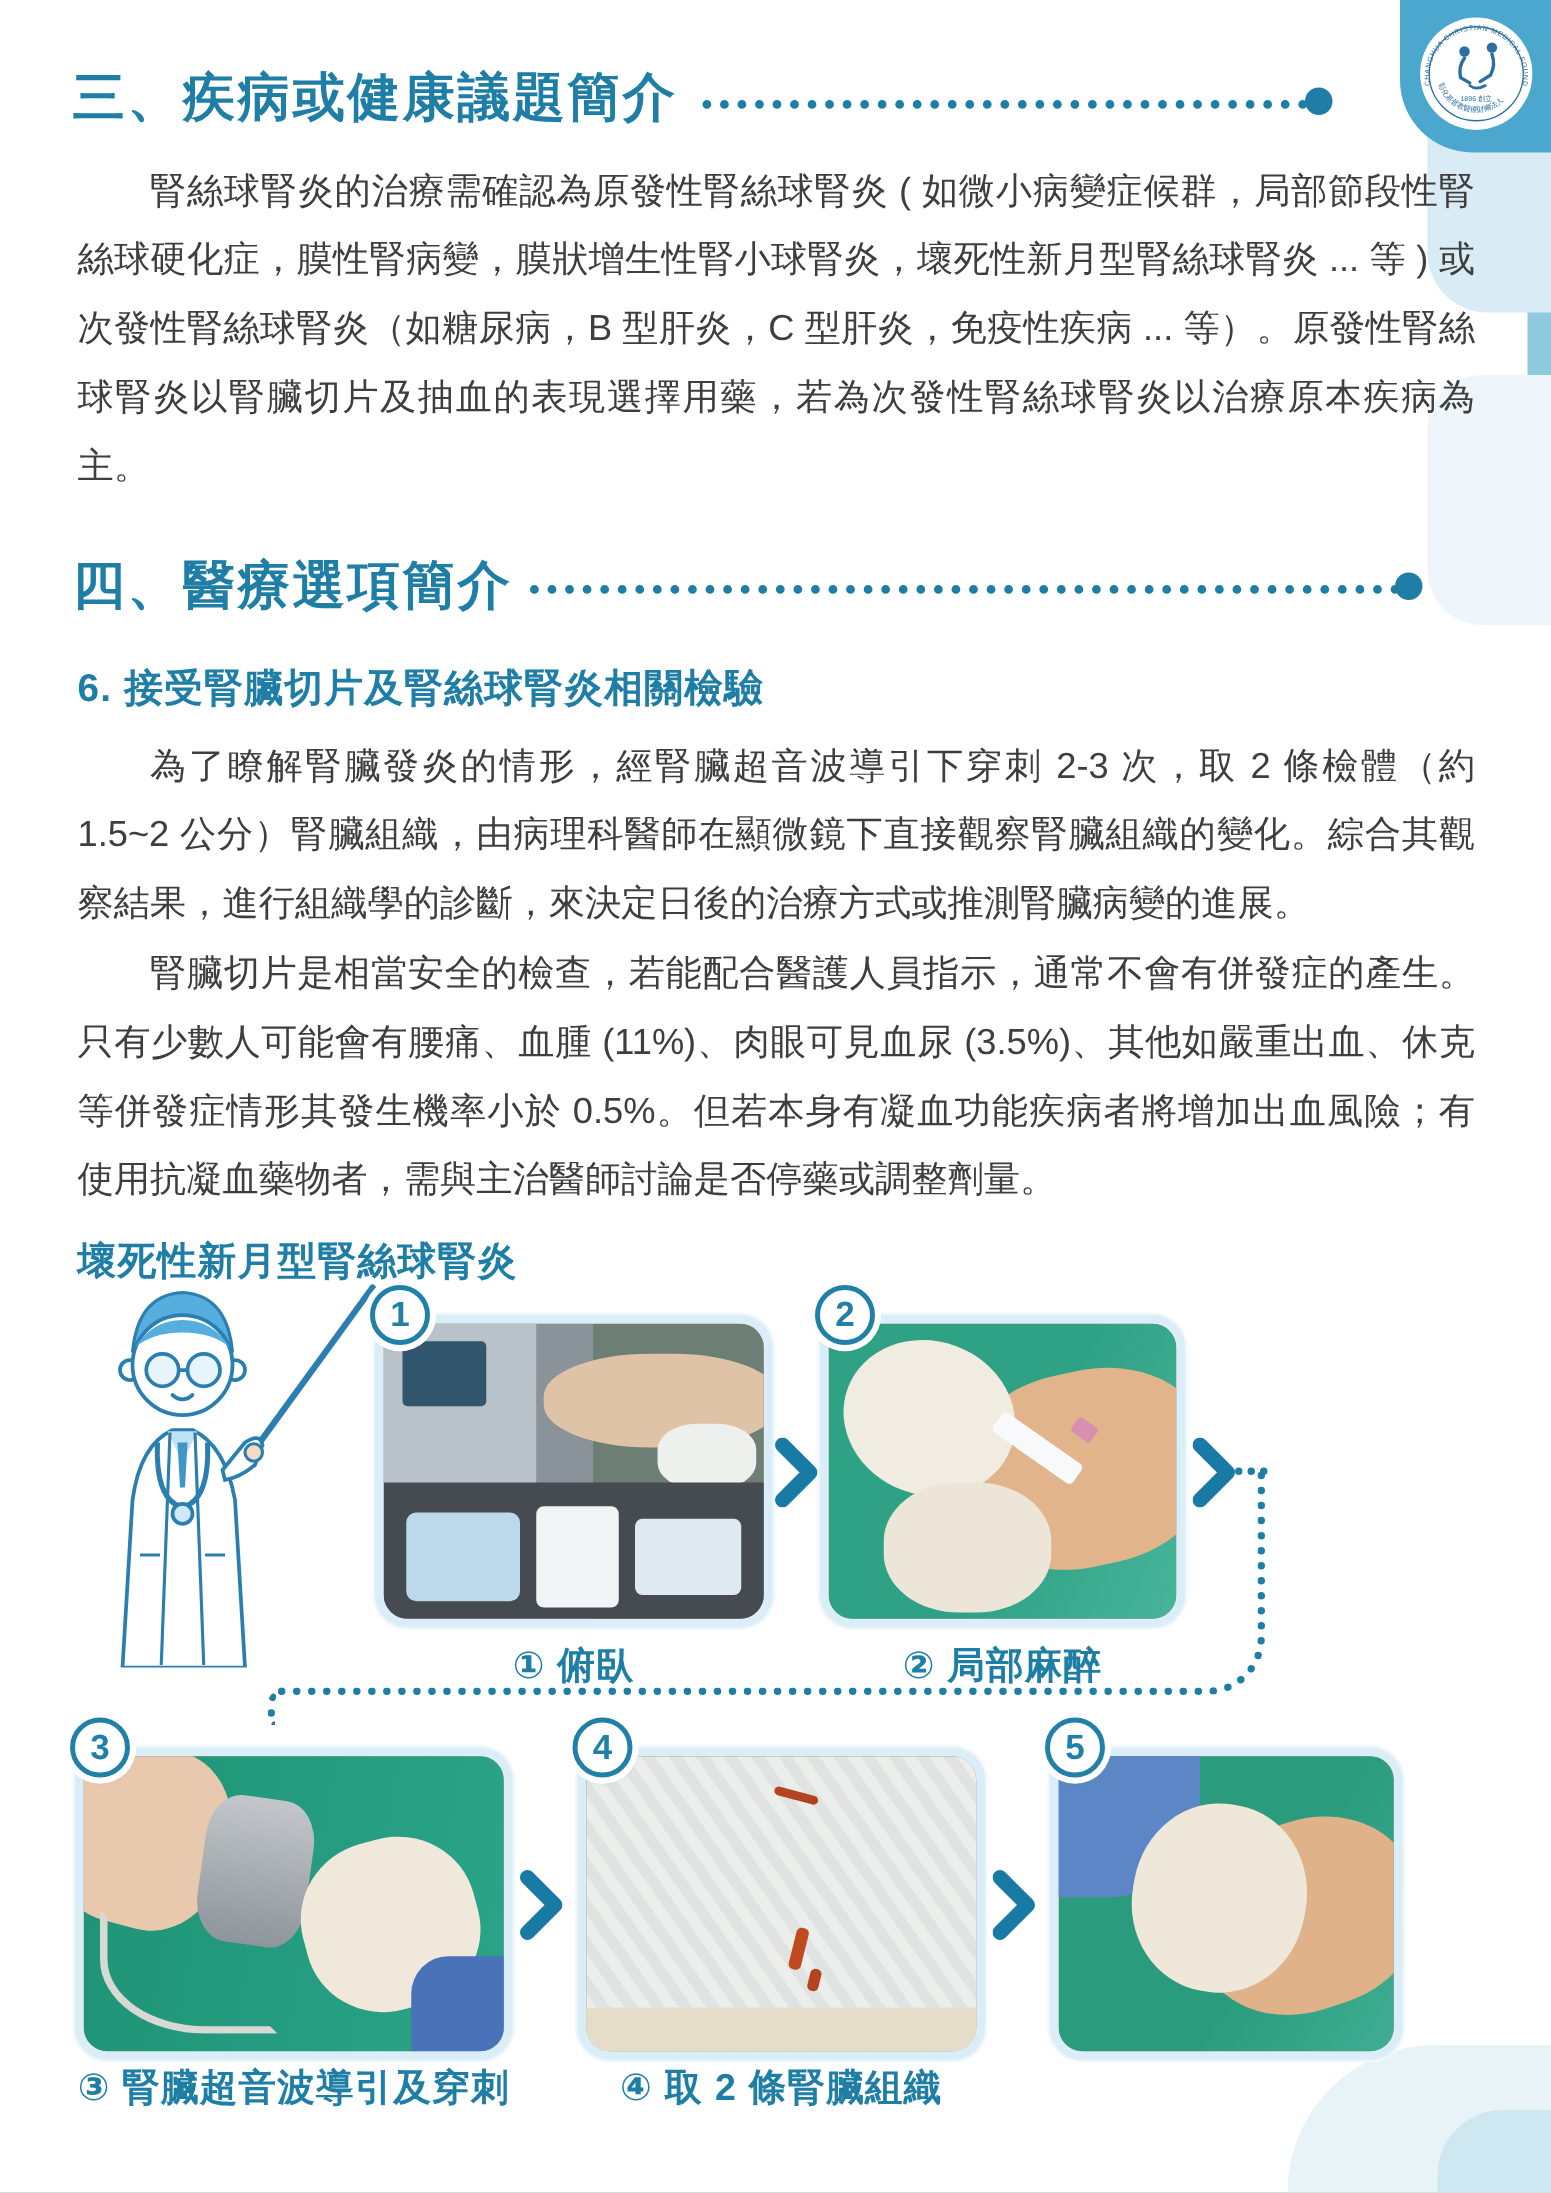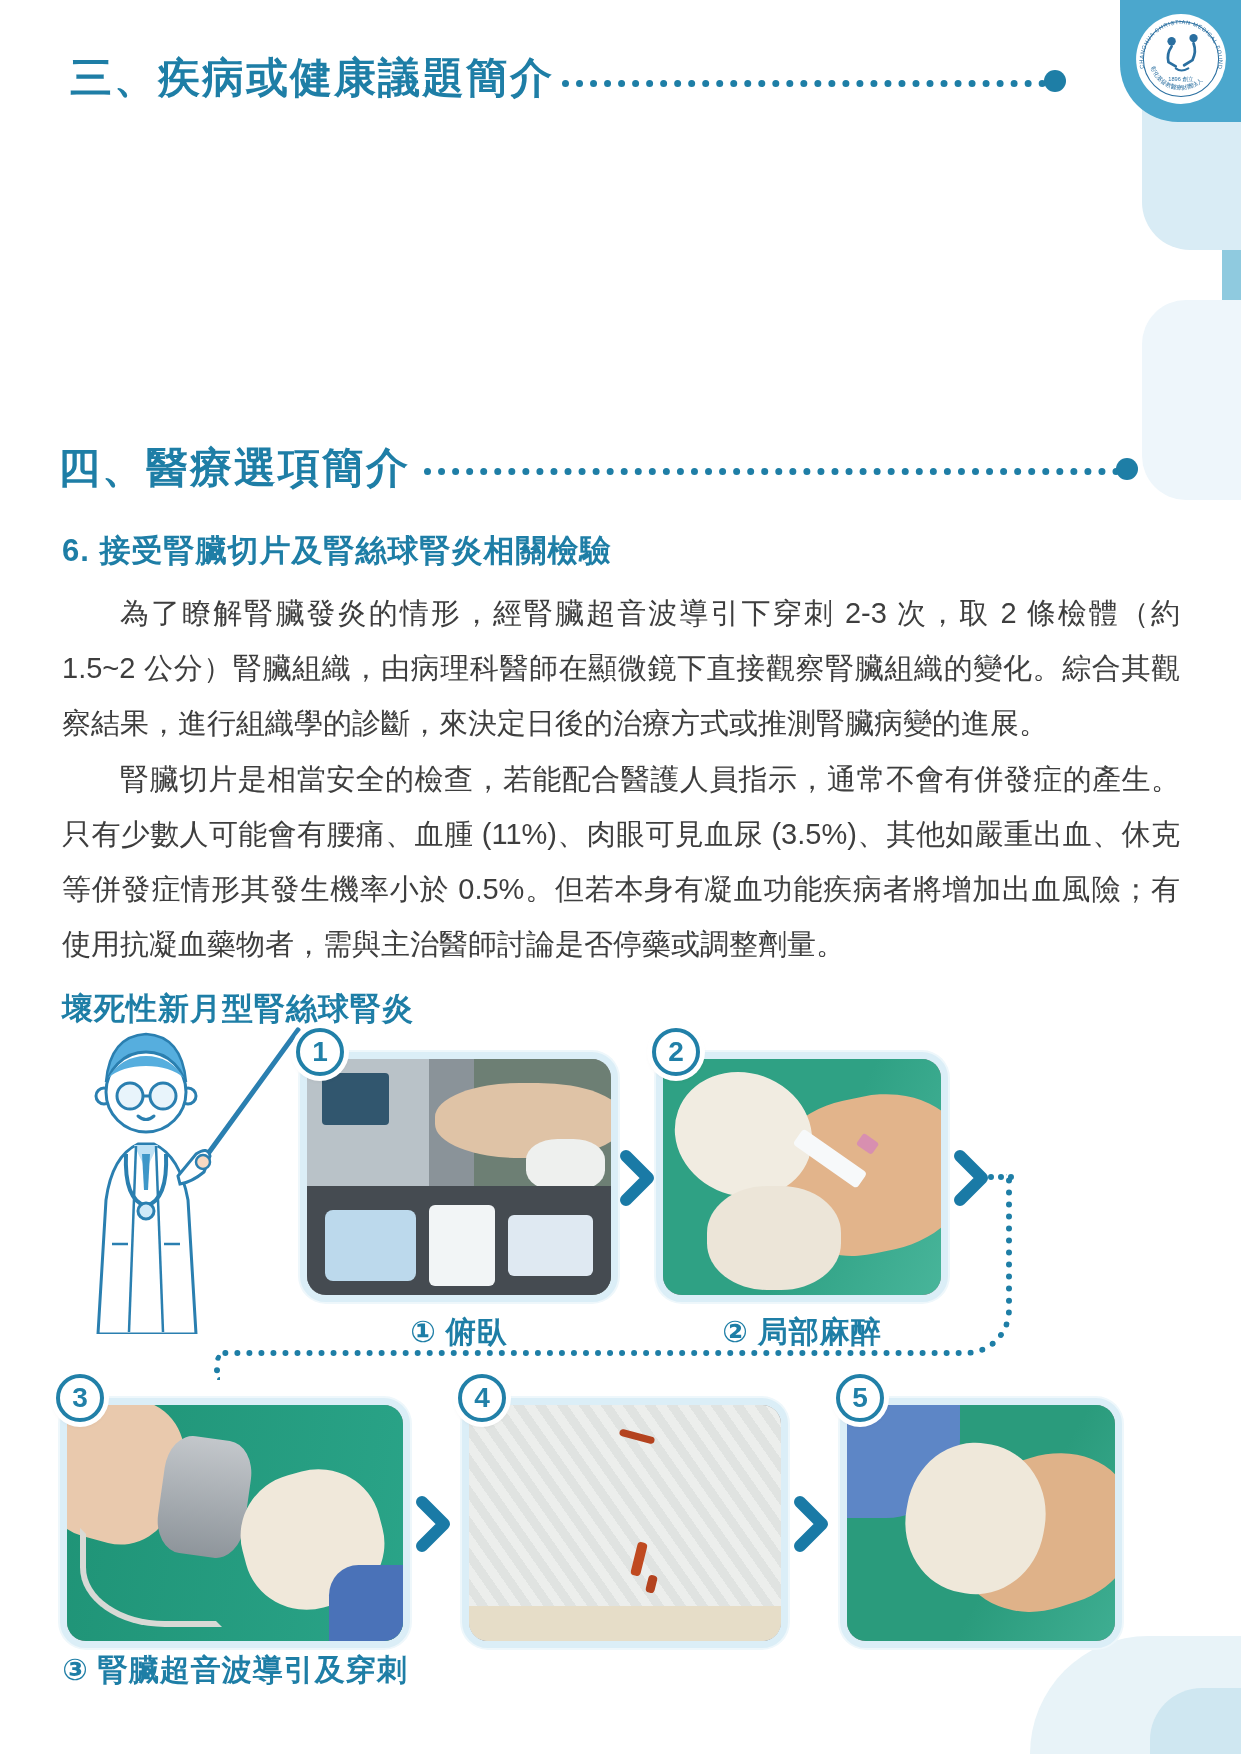--- a/index.html
+++ b/index.html
@@ -16,21 +16,21 @@
   .deco{position:absolute;z-index:0;}
   .deco-strip{left:1222px;top:0;width:19px;height:368px;background:#8fcadf;border-bottom-left-radius:14px;}
   .deco-pale-top{left:1142px;top:0;width:99px;height:250px;background:#d9ecf5;border-bottom-left-radius:48px;}
   .deco-logo-block{left:1120px;top:0;width:121px;height:122px;background:var(--logo-blue);border-bottom-left-radius:58px;z-index:2;}
   .deco-pale-mid{left:1142px;top:300px;width:99px;height:200px;background:#eef6fb;border-top-left-radius:44px;border-bottom-left-radius:44px;}
   .deco-pale-bottom{left:1030px;top:1636px;width:211px;height:118px;background:#e8f3f8;border-top-left-radius:130px;}
   .deco-pale-bottom2{left:1150px;top:1688px;width:91px;height:66px;background:#cfe7f1;border-top-left-radius:52px;}
 
   
   .h1{position:absolute;left:58px;color:var(--teal);font-size:42px;font-weight:800;letter-spacing:2px;z-index:2;}
-  .h1-a{top:50px;margin-left:12px;}
+  .h1-a{top:50px;}
   .h1-b{top:440px;}
   .dotline{position:absolute;height:0;border-top:7px dotted var(--teal);z-index:2;}
   .dotline-a{left:562px;top:80px;width:484px;}
   .dotline-b{left:424px;top:468px;width:696px;}
   .enddot{position:absolute;width:22px;height:22px;border-radius:50%;background:var(--teal);z-index:2;}
   .enddot-a{left:1044px;top:70px;}
   .enddot-b{left:1116px;top:458px;}
   .h3{position:absolute;left:62px;color:var(--teal);font-size:31px;font-weight:800;letter-spacing:1px;z-index:2;}
   .h3-sub{top:530px;}
   .h3-fig{top:988px;}
@@ -139,20 +139,21 @@
         <path d="M57,30 Q60,38 56,46 L48,51"></path>
         <path d="M40,54 Q45,58 52,54" stroke-width="2"></path>
       </g>
       <text x="45" y="66" font-size="5.4" fill="#2a6fa0" text-anchor="middle">1896 創立</text>
     </svg>
   </div>
 
   <div class="h1 h1-a">三、疾病或健康議題簡介</div>
   <div class="dotline dotline-a"></div>
   <div class="enddot enddot-a"></div>
+  <div class="body-text p-s3">腎絲球腎炎的治療需確認為原發性腎絲球腎炎 ( 如微小病變症候群，局部節段性腎絲球硬化症，膜性腎病變，膜狀增生性腎小球腎炎，壞死性新月型腎絲球腎炎 ... 等 ) 或次發性腎絲球腎炎（如糖尿病，B 型肝炎，C 型肝炎，免疫性疾病 ... 等）。原發性腎絲球腎炎以腎臟切片及抽血的表現選擇用藥，若為次發性腎絲球腎炎以治療原本疾病為主。</div>
 
   <div class="h1 h1-b">四、醫療選項簡介</div>
   <div class="dotline dotline-b"></div>
   <div class="enddot enddot-b"></div>
   <div class="h3 h3-sub">6. 接受腎臟切片及腎絲球腎炎相關檢驗</div>
   <div class="body-text p-s4a">為了瞭解腎臟發炎的情形，經腎臟超音波導引下穿刺 2-3 次，取 2 條檢體（約 1.5~2 公分）腎臟組織，由病理科醫師在顯微鏡下直接觀察腎臟組織的變化。綜合其觀察結果，進行組織學的診斷，來決定日後的治療方式或推測腎臟病變的進展。</div>
   <div class="body-text p-s4b">腎臟切片是相當安全的檢查，若能配合醫護人員指示，通常不會有併發症的產生。只有少數人可能會有腰痛、血腫 (11%)、肉眼可見血尿 (3.5%)、其他如嚴重出血、休克等併發症情形其發生機率小於 0.5%。但若本身有凝血功能疾病者將增加出血風險；有使用抗凝血藥物者，需與主治醫師討論是否停藥或調整劑量。</div>
 
   <div class="h3 h3-fig">壞死性新月型腎絲球腎炎</div>
 
@@ -247,14 +248,15 @@
 
   <div class="photo" id="photo5">
     <div class="ly p5-drape"></div>
     <div class="ly p5-sleeve"></div>
     <div class="ly p5-skin"></div>
     <div class="ly p5-glove"></div>
   </div>
   <div class="badge" style="left:836px;top:1374px;">5</div>
 
   <div class="caption" style="left:60px;top:1650px;width:350px;">③ 腎臟超音波導引及穿刺</div>
+  <div class="caption" style="left:462px;top:1650px;width:326px;">④ 取 2 條腎臟組織</div>
 
 </div>
 
 </body></html>

